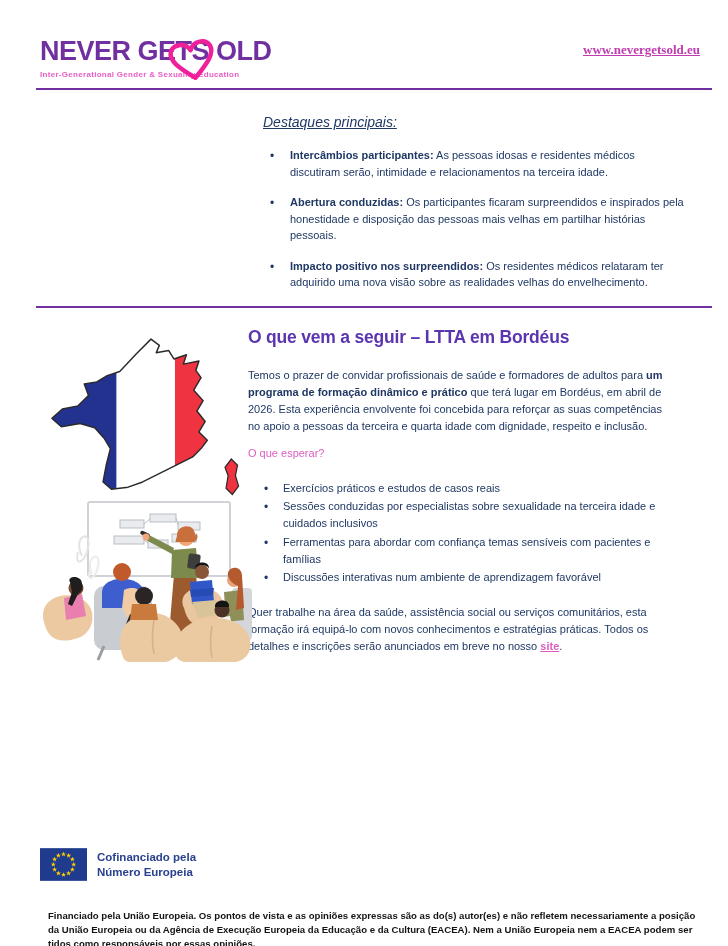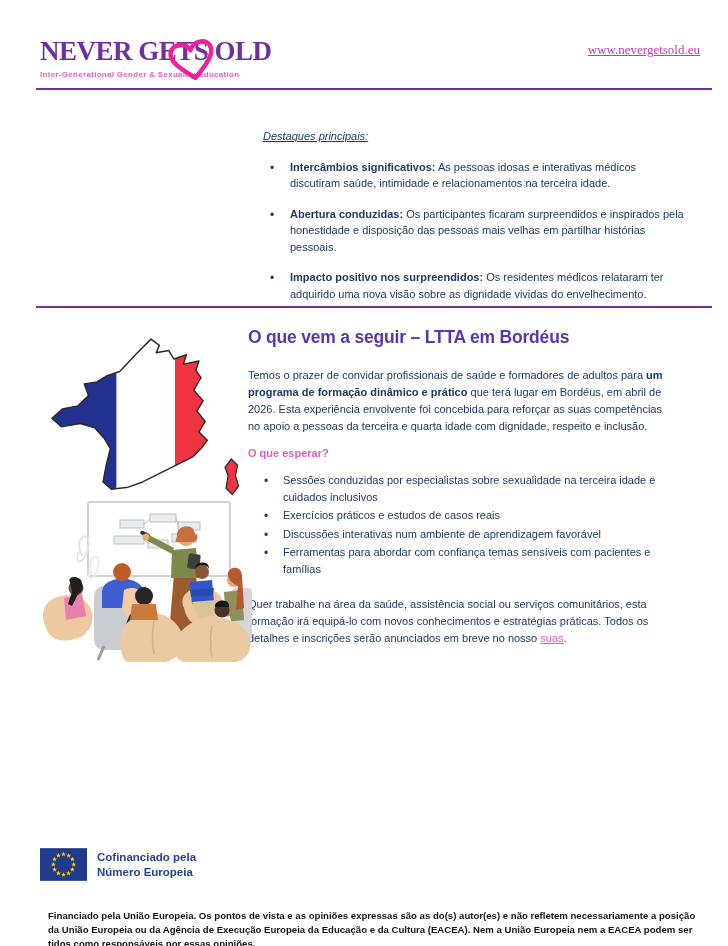--- a/index.html
+++ b/index.html
@@ -5,75 +5,75 @@
   html,body{margin:0;padding:0;}
   body{
     width:728px;height:946px;position:relative;background:#ffffff;
     font-family:"Liberation Sans",sans-serif;color:#1F3864;overflow:hidden;
   }
   .abs{position:absolute;}
   
   .logo-block{left:40px;top:38px;width:260px;}
   .logo-title{
     font-size:27px;font-weight:900;letter-spacing:-0.5px;color:#7030A0;
-    line-height:1;white-space:nowrap;font-family:Liberation Serif, serif;
+    line-height:1;white-space:nowrap;
   }
   .logo-subtitle{
     margin-top:5px;font-size:8px;font-weight:700;letter-spacing:0.3px;color:#E95EC6;
     white-space:nowrap;
   }
   .heart-icon{left:160px;top:36px;pointer-events:none;}
   .website-link{
     right:28px;top:42px;font-family:"Liberation Serif",serif;font-size:13px;
     color:#C03BB0;text-decoration:underline;
   }
   .hr-purple{left:36px;width:676px;height:2px;background:#7030A0;}
   .hr1{top:88px;}
   .hr2{top:306px;}
   
   .highlights{left:263px;top:112px;width:424px;font-size:11px;line-height:1.5;}
   .highlights-heading{
-    font-style:italic;text-decoration:underline;font-size:11px;margin:16px 0 14px 0;
+    font-style:italic;text-decoration:underline;font-size:14px;margin:0 0 14px 0;
   }
   ul.dotlist{list-style:none;margin:0;padding:0;}
   ul.dotlist li{
     position:relative;padding-left:27px;margin-bottom:14px;
   }
   ul.dotlist li::before{
     content:"•";position:absolute;left:7px;top:0;color:#1F3864;font-size:12px;
   }
   .lead{font-weight:700;}
   
   .next-col{left:248px;top:324px;width:426px;font-size:11px;line-height:1.55;}
   .next-heading{
     font-size:17.5px;font-weight:700;color:#5B35B0;margin:0 0 16px 0;letter-spacing:-0.2px;
   }
   .para{margin:0 0 6px 0;}
-  .expect-heading{color:#DD5EC1;font-weight:700;margin:10px 0 10px 0;}
+  .expect-heading{color:#DD5EC1;font-weight:400;margin:10px 0 18px 0;}
   ul.expectlist{list-style:none;margin:0 0 0 14px;padding:0;}
   ul.expectlist li{position:relative;padding-left:21px;margin-bottom:1px;}
   ul.expectlist li::before{
     content:"•";position:absolute;left:2px;top:0;color:#1F3864;font-size:12px;
   }
   .outro{margin-top:18px;}
   .site-link{color:#DD5EC1;text-decoration:underline;}
   
   .france-map{left:46px;top:336px;}
   .classroom{left:26px;top:496px;}
   
   .eu-block{left:40px;top:848px;display:flex;align-items:center;gap:10px;}
   .eu-label{
     font-size:11.5px;font-weight:700;color:#29418F;line-height:1.25;
   }
   .footer-text{
     left:36px;top:897px;width:678px;font-size:9.6px;font-weight:700;color:#141414;
     line-height:1.45;
   }
   .footer-text p{margin:12px;}
-  a{cursor:pointer;}
+  a{cursor:pointer;font-weight:bold;}
 </style>
 </head>
 <body>
 
 <div class="abs logo-block">
   <div class="logo-title">NEVER GETS OLD</div>
   <div class="logo-subtitle">Inter-Generational Gender &amp; Sexuality Education</div>
 </div>
 
 <svg class="abs heart-icon" width="66" height="56" viewBox="0 0 66 56">
@@ -83,27 +83,27 @@
 </svg>
 
 <a class="abs website-link">www.nevergetsold.eu</a>
 
 <div class="abs hr-purple hr1"></div>
 
 <div class="abs highlights">
   <p class="highlights-heading">Destaques principais:</p>
   <ul class="dotlist">
     <li>
-      <span class="lead">Intercâmbios significativos:</span><span> As pessoas idosas e interativas médicos discutiram saúde, intimidade e relacionamentos na terceira idade.</span>
+      <span class="lead">Intercâmbios participantes:</span><span> As pessoas idosas e residentes médicos discutiram serão, intimidade e relacionamentos na terceira idade.</span>
     </li>
     <li>
       <span class="lead">Abertura conduzidas:</span><span> Os participantes ficaram surpreendidos e inspirados pela honestidade e disposição das pessoas mais velhas em partilhar histórias pessoais.</span>
     </li>
     <li>
-      <span class="lead">Impacto positivo nos surpreendidos:</span><span> Os residentes médicos relataram ter adquirido uma nova visão sobre as dignidade vividas do envelhecimento.</span>
+      <span class="lead">Impacto positivo nos surpreendidos:</span><span> Os residentes médicos relataram ter adquirido uma nova visão sobre as realidades velhas do envelhecimento.</span>
     </li>
   </ul>
 </div>
 
 <div class="abs hr-purple hr2"></div>
 
 <svg class="abs france-map" width="210" height="172" viewBox="0 0 200 165">
   <defs>
     <clipPath id="franceClip">
       <path d="M100,3 L108,9 L105,16 L117,14 L122,22 L134,18 L131,27 L146,24 L143,33 L148,40 L141,52 L150,62 L144,72 L152,82 L146,92 L154,100 L148,108 L140,116 L128,122 L116,128 L104,134 L92,140 L78,145 L62,147 L54,140 L57,124 L61,108 L55,98 L46,88 L32,84 L14,87 L5,79 L15,70 L30,67 L40,57 L36,46 L48,44 L58,38 L70,34 L86,17 Z"></path>
@@ -118,26 +118,26 @@
   <path d="M100,3 L108,9 L105,16 L117,14 L122,22 L134,18 L131,27 L146,24 L143,33 L148,40 L141,52 L150,62 L144,72 L152,82 L146,92 L154,100 L148,108 L140,116 L128,122 L116,128 L104,134 L92,140 L78,145 L62,147 L54,140 L57,124 L61,108 L55,98 L46,88 L32,84 L14,87 L5,79 L15,70 L30,67 L40,57 L36,46 L48,44 L58,38 L70,34 L86,17 Z" fill="none" stroke="#2b2b2b" stroke-width="1.4" stroke-linejoin="round"></path>
 
   <path d="M177,118 L183,124 L181,134 L184,144 L178,152 L172,146 L174,134 L171,126 Z" fill="#EF3340" stroke="#2b2b2b" stroke-width="1.2"></path>
 </svg>
 
 <div class="abs next-col">
   <h2 class="next-heading">O que vem a seguir – LTTA em Bordéus</h2>
   <p class="para"><span>Temos o prazer de convidar profissionais de saúde e formadores de adultos para </span><span class="lead">um programa de formação dinâmico e prático</span><span> que terá lugar em Bordéus, em abril de 2026. Esta experiência envolvente foi concebida para reforçar as suas competências no apoio a pessoas da terceira e quarta idade com dignidade, respeito e inclusão.</span></p>
   <p class="expect-heading">O que esperar?</p>
   <ul class="expectlist">
+    <li>Exercícios práticos e estudos de casos reais</li>
     <li>Sessões conduzidas por especialistas sobre sexualidade na terceira idade e cuidados inclusivos</li>
-    <li>Exercícios práticos e estudos de casos reais</li>
+    <li>Ferramentas para abordar com confiança temas sensíveis com pacientes e famílias</li>
     <li>Discussões interativas num ambiente de aprendizagem favorável</li>
-    <li>Ferramentas para abordar com confiança temas sensíveis com pacientes e famílias</li>
   </ul>
-  <p class="para outro"><span>Quer trabalhe na área da saúde, assistência social ou serviços comunitários, esta formação irá equipá-lo com novos conhecimentos e estratégias práticas. Todos os detalhes e inscrições serão anunciados em breve no nosso </span><a class="site-link">suas</a><span>.</span></p>
+  <p class="para outro"><span>Quer trabalhe na área da saúde, assistência social ou serviços comunitários, esta formação irá equipá-lo com novos conhecimentos e estratégias práticas. Todos os detalhes e inscrições serão anunciados em breve no nosso </span><a class="site-link">site</a><span>.</span></p>
 </div>
 
 <svg class="abs classroom" width="234" height="166" viewBox="0 0 234 166">
 
   <rect x="62" y="6" width="142" height="74" rx="2" fill="#ffffff" stroke="#cfd2d6" stroke-width="2"></rect>
   <g stroke="#b9bdc4" stroke-width="1" fill="#e9ebee">
     <rect x="94" y="24" width="24" height="8"></rect>
     <rect x="124" y="18" width="26" height="8"></rect>
     <rect x="152" y="26" width="22" height="8"></rect>
     <rect x="88" y="40" width="30" height="8"></rect>

